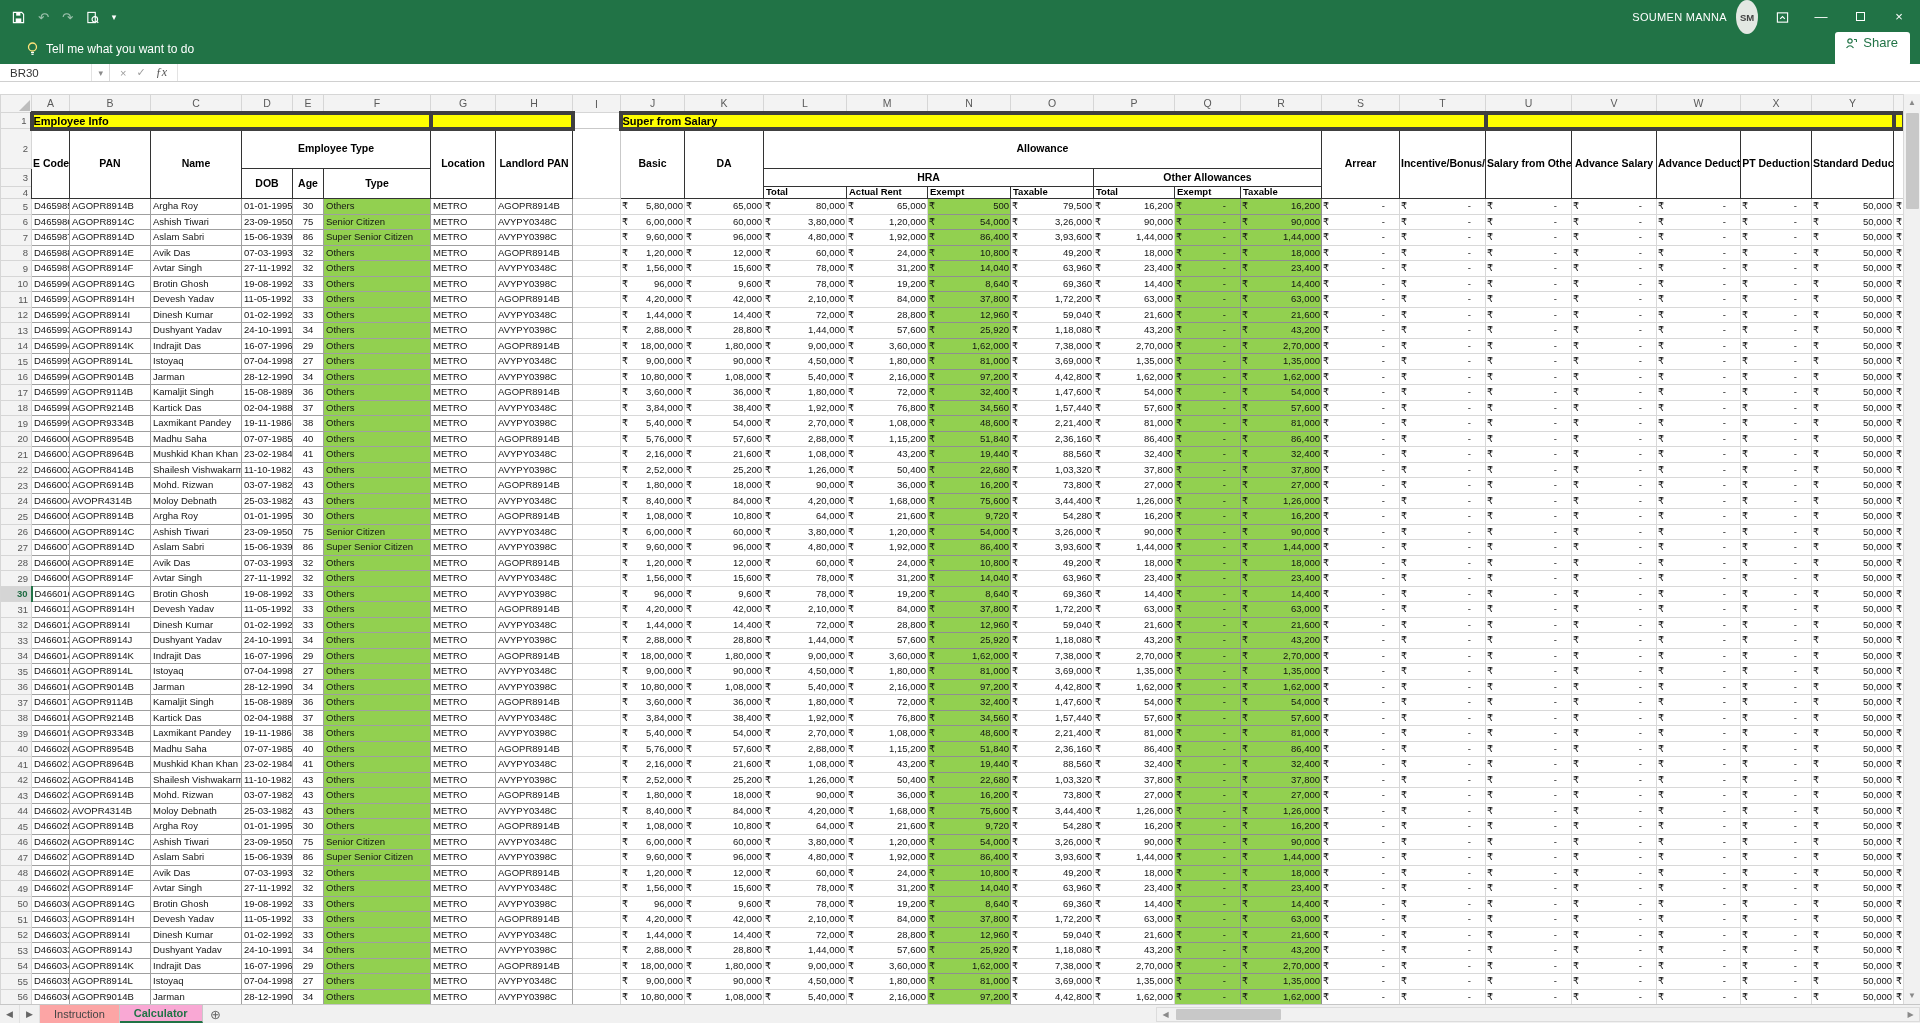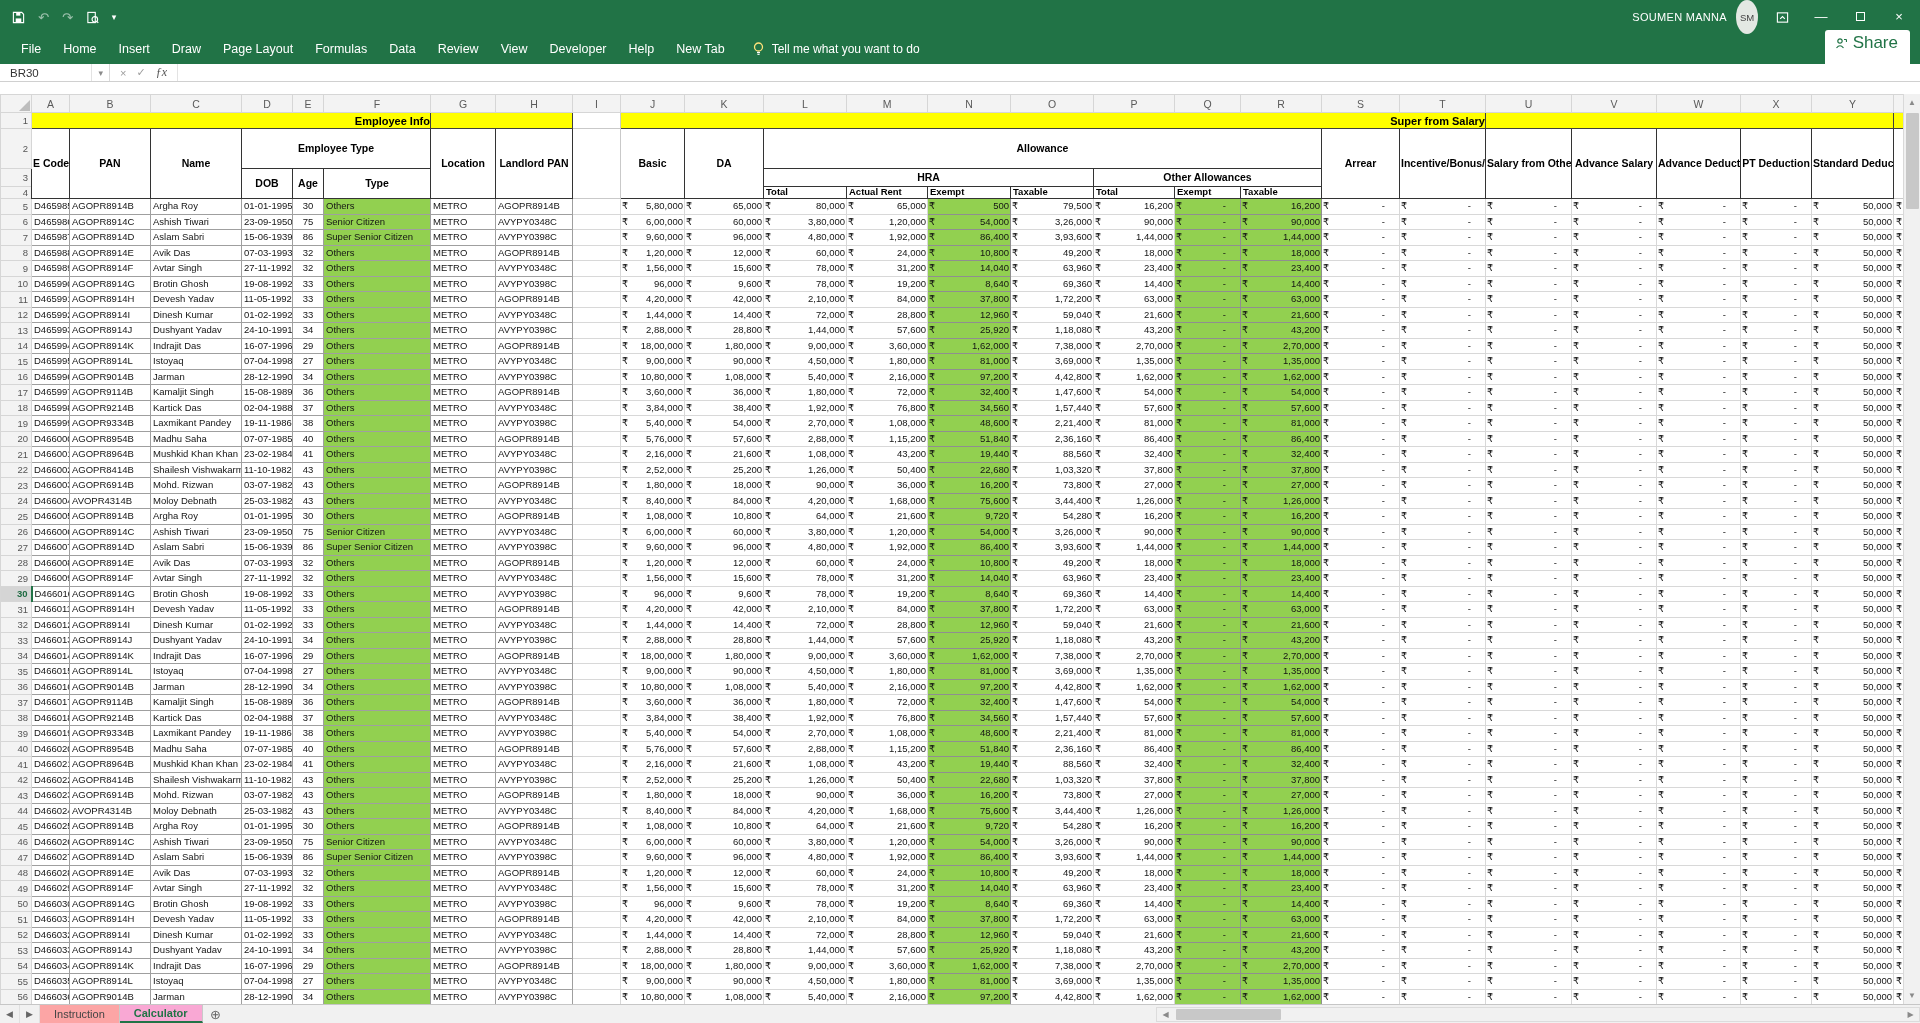--- a/index.html
+++ b/index.html
@@ -11,45 +11,45 @@
   }
   
   .titlebar { position:absolute; top:0; left:0; right:0; height:34px; background:#217346; display:flex; align-items:center; color:#fff; }
   .qat { display:flex; align-items:center; gap:13px; padding-left:12px; z-index:2; }
   .qat .qi { font-size:13px; line-height:1; cursor:default; }
   .qat .dim { opacity:.55; }
   .qat .dd { font-size:9px; }
   .tb-title { position:absolute; left:0; right:0; text-align:center; font-size:12.5px; color:#fff; }
   .tb-right { margin-left:auto; display:flex; align-items:center; gap:9px; padding-right:6px; z-index:2; }
   .tb-user { font-size:11px; letter-spacing:.3px; }
-  .tb-avatar { width:22px; height:34px; border-radius:50%; background:#e3e8e3; color:#444; font-size:9.5px; font-weight:normal; display:flex; align-items:center; justify-content:center; }
+  .tb-avatar { width:22px; height:34px; border-radius:50%; background:#e3e8e3; color:#444; font-size:9.5px; font-weight:bold; display:flex; align-items:center; justify-content:center; }
   .winbtn { width:30px; text-align:center; font-size:13px; line-height:34px; }
   .restore-box { display:inline-block; width:9px; height:9px; border:1px solid #fff; }
   
   .tabrow { position:absolute; top:34px; left:0; right:0; height:30px; background:#217346; display:flex; align-items:center; padding-left:10px; }
   .rtab { color:#fff; font-size:12.5px; padding:0 11px; line-height:30px; white-space:nowrap; }
   .tellme { display:flex; align-items:center; gap:7px; margin-left:16px; color:#fff; font-size:12px; white-space:nowrap; }
-  .share-btn { margin-left:auto; margin-right:10px; background:#fff; color:#217346; border-radius:3px; padding:3px 12px 16px 10px; font-size:17px; display:flex; align-items:center; gap:6px; }
+  .share-btn { margin-left:auto; margin-right:10px; background:#fff; color:#217346; border-radius:3px; padding:3px 12px 16px 10px; font-size:13px; display:flex; align-items:center; gap:6px; }
   
   .formulabar { position:absolute; top:64px; left:0; right:0; height:18px; background:#fff; border-bottom:1px solid #d0d0d0; display:flex; align-items:stretch; }
   .namebox { width:110px; border-right:1px solid #d9d9d9; display:flex; align-items:center; font-size:11.5px; color:#333; padding-left:10px; }
   .namebox .nbv { flex:1; }
   .nb-arrow { color:#8a8a8a; font-size:9px; padding:0 6px; border-left:1px solid #e3e3e3; align-self:stretch; display:flex; align-items:center; }
   .fb-btns { display:flex; align-items:center; gap:10px; padding:0 10px; border-right:1px solid #e3e3e3; color:#9c9c9c; font-size:11px; }
   .fb-btns .fx { font-style:italic; color:#555; font-family:"Liberation Serif","DejaVu Serif",serif; font-size:12px; }
   .fb-input { flex:1; background:#fff; }
   
   .grid { position:absolute; top:94px; left:0; border-collapse:collapse; table-layout:fixed; width:1903px; background:#fff; }
   .grid td, .grid th { overflow:hidden; white-space:nowrap; vertical-align:middle; }
   .colhead th { height:18px; background:#f3f3f3; border:1px solid #d6d6d6; font-size:10.5px; font-weight:normal; color:#5a5a5a; text-align:center; }
   .corner { position:relative; }
   .corner .tri { position:absolute; right:1px; bottom:1px; width:0; height:0; border-left:11px solid transparent; border-bottom:11px solid #bdbdbd; }
   .gut { background:#f3f3f3; border:1px solid #d6d6d6; font-size:9.5px; color:#555; text-align:right; padding-right:3px; }
   .gut.active { background:#d5d5d5; color:#1e6b42; font-weight:bold; border-right:2px solid #217346; }
-  .band { background:#ffff00; font-weight:bold; font-size:11px; text-align:right; border:1px solid #404040; color:#000; }
+  .band { background:#ffff00; font-weight:bold; font-size:11px; text-align:left; border:4px solid #404040; color:#000; }
   .hd { background:#fff; font-weight:bold; font-size:10.5px; text-align:center; border:1px solid #333; color:#000; white-space:normal; word-break:break-word; line-height:1.12; padding:0 1px; }
   .hd.sub { font-size:9.5px; text-align:left; padding-left:2px; }
   .iblank { background:#fff; border:1px solid #c9c9c9; }
   .r1 { height:16px; } .r2 { height:40px; } .r3 { height:18px; } .r4 { height:12px; }
   tr.data { height:15.5px; }
   .c { border-right:1px solid #d8d8d8; border-bottom:1px solid #d8d8d8; font-size:9.5px; color:#141414; padding:0 2px; line-height:14px; }
   .c.e { border-right-color:#9f9f9f; border-bottom-color:#9f9f9f; }
   .green { background:#92d050; }
   .gb { border-right-color:#8f8f8f; border-bottom-color:#8f8f8f; }
   .ctr { text-align:center; }
@@ -109,34 +109,20 @@
             <path d="M4.5 8.5 L7 6 L9.5 8.5" fill="none" stroke="#fff" stroke-width="1.2"></path>
           </svg>
       </span>
       <span class="winbtn">—</span>
       <span class="winbtn"><span class="restore-box"></span></span>
       <span class="winbtn">×</span>
     </div>
   </div>
 
   <div class="tabrow">
-    <div style="display:flex" id="ribbon-tabs">
-        <span class="rtab">File</span>
-        <span class="rtab">Home</span>
-        <span class="rtab">Insert</span>
-        <span class="rtab">Draw</span>
-        <span class="rtab">Page Layout</span>
-        <span class="rtab">Formulas</span>
-        <span class="rtab">Data</span>
-        <span class="rtab">Review</span>
-        <span class="rtab">View</span>
-        <span class="rtab">Developer</span>
-        <span class="rtab">Help</span>
-        <span class="rtab">New Tab</span>
-      </div>
     <div class="tellme">
       <span>
         <svg width="13" height="14" viewBox="0 0 13 14">
             <circle cx="6.5" cy="5" r="4" fill="none" stroke="#ffe37a" stroke-width="1.3"></circle>
             <line x1="5" y1="10.5" x2="8" y2="10.5" stroke="#fff" stroke-width="1.2"></line>
             <line x1="5.4" y1="12.3" x2="7.6" y2="12.3" stroke="#fff" stroke-width="1.2"></line>
           </svg>
       </span>
       <span>Tell me what you want to do</span>
     </div>

